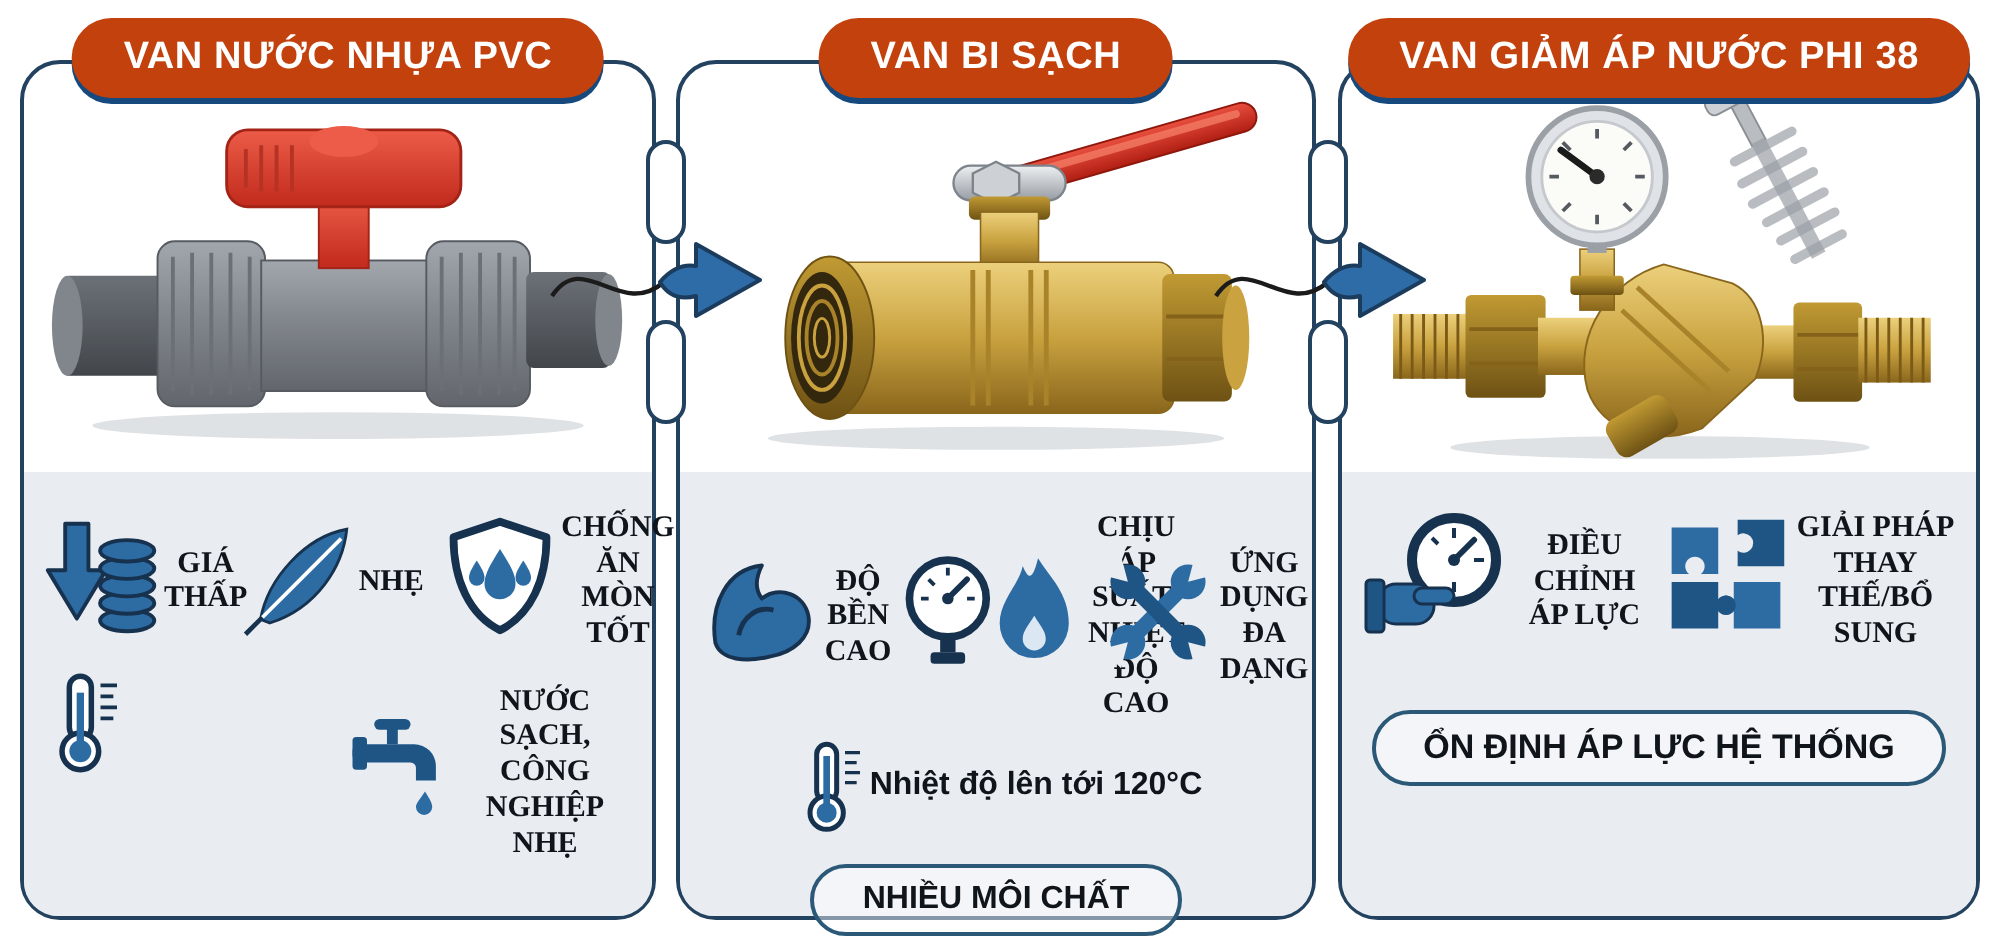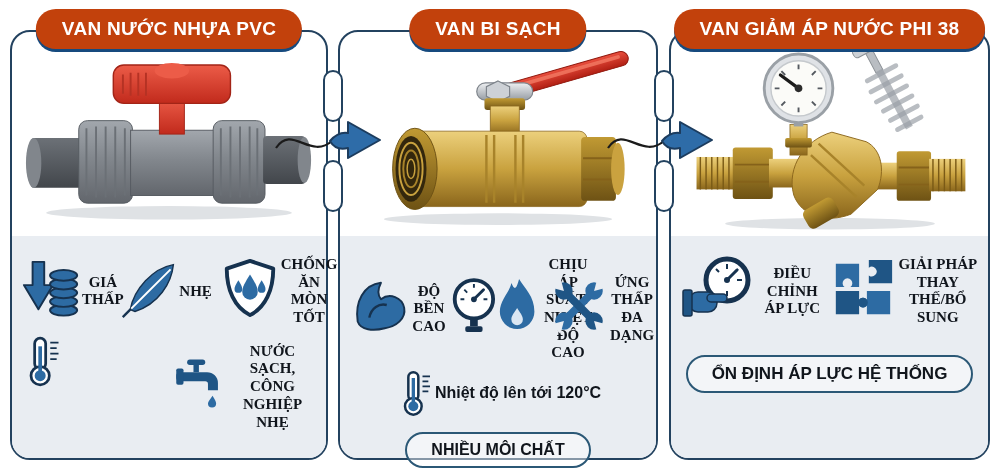--- a/index.html
+++ b/index.html
@@ -255,21 +255,21 @@
             </g>
             <g transform="rotate(-45 32 32)">
               <rect x="28" y="12" width="8" height="40" rx="4" fill="#1f5585"></rect>
               <circle cx="32" cy="10" r="9" fill="#1f5585"></circle>
                 <polygon points="32,10 25,-2 39,-2" fill="#e9edf2"></polygon>
               <circle cx="32" cy="54" r="9" fill="#1f5585"></circle>
                 <polygon points="32,54 25,66 39,66" fill="#e9edf2"></polygon>
             </g>
           </svg>
         </div>
-        <div class="label">ỨNG THẤP
+        <div class="label">ỨNG DỤNG
 ĐA DẠNG</div>
       </div>
     </div>
     <div class="temp-row">
       <span>
         <svg width="40" height="50" viewBox="0 0 48 56" style="display:block">
           <rect x="16" y="3" width="12" height="34" rx="6" fill="#ffffff" stroke="#16324f" stroke-width="3"></rect>
           <circle cx="22" cy="44" r="10" fill="#ffffff" stroke="#16324f" stroke-width="3"></circle>
           <rect x="20" y="10" width="4" height="30" fill="#2d6ba3"></rect>
           <circle cx="22" cy="44" r="6" fill="#2d6ba3"></circle>

